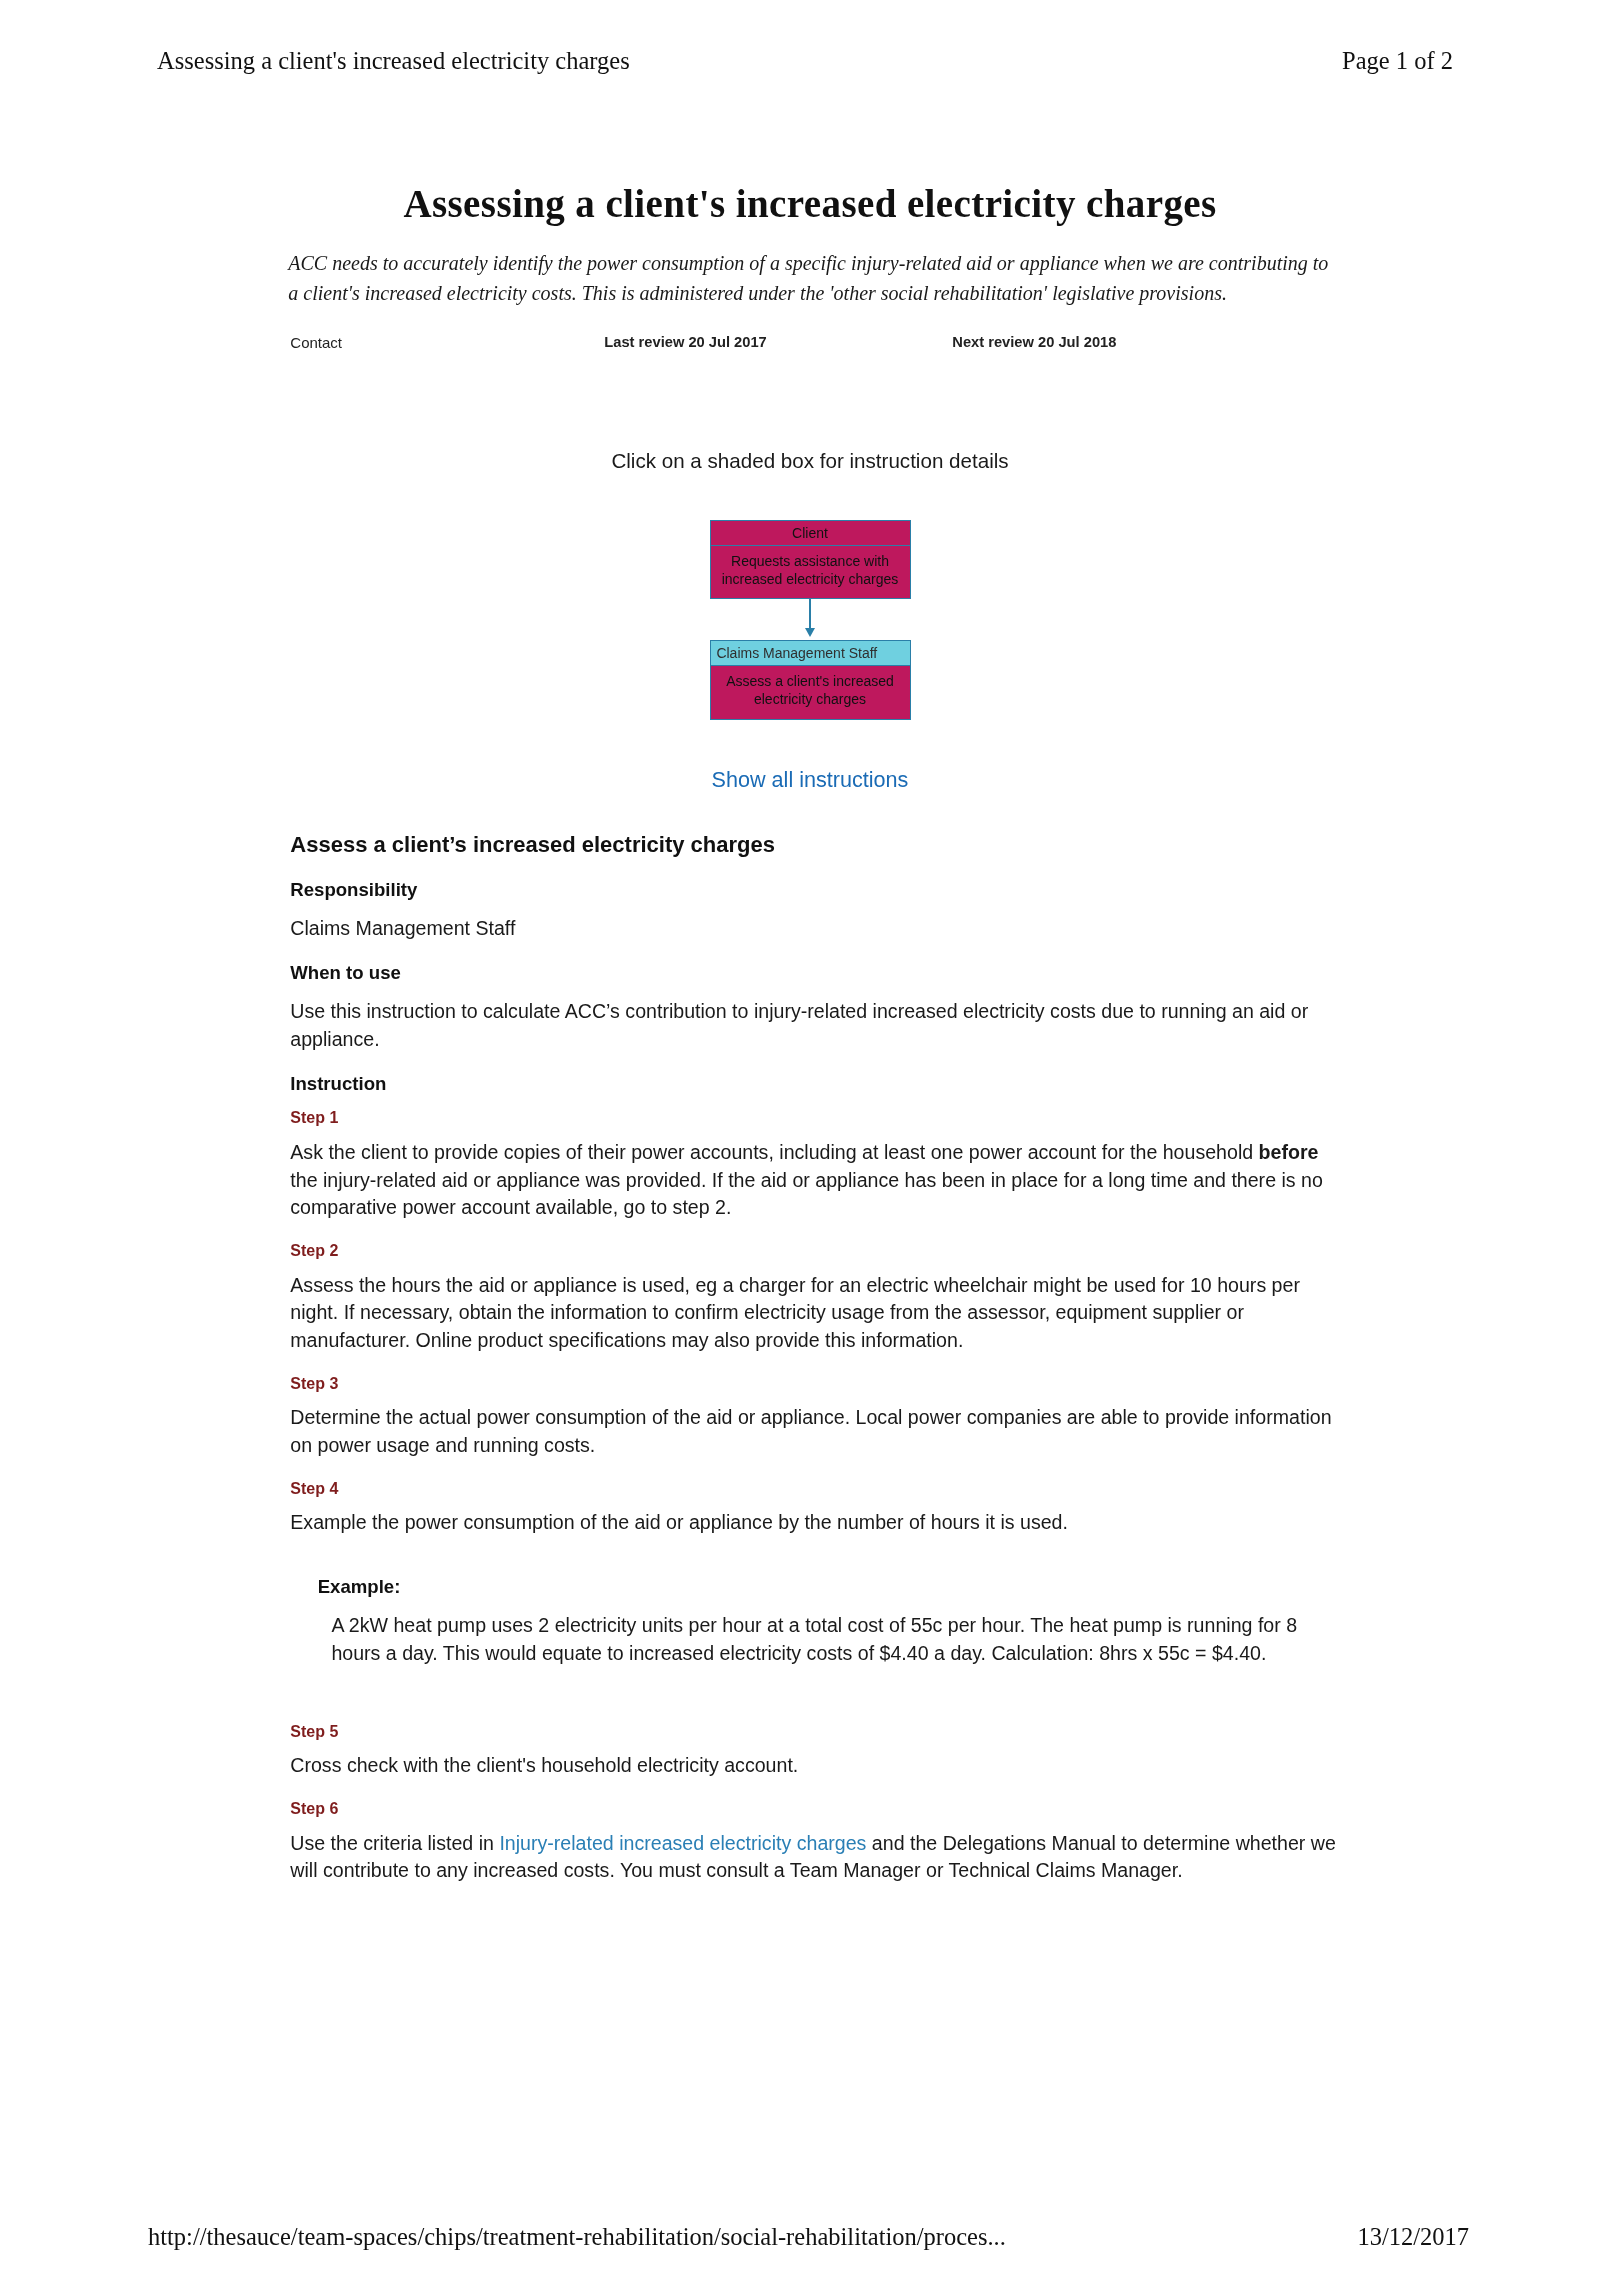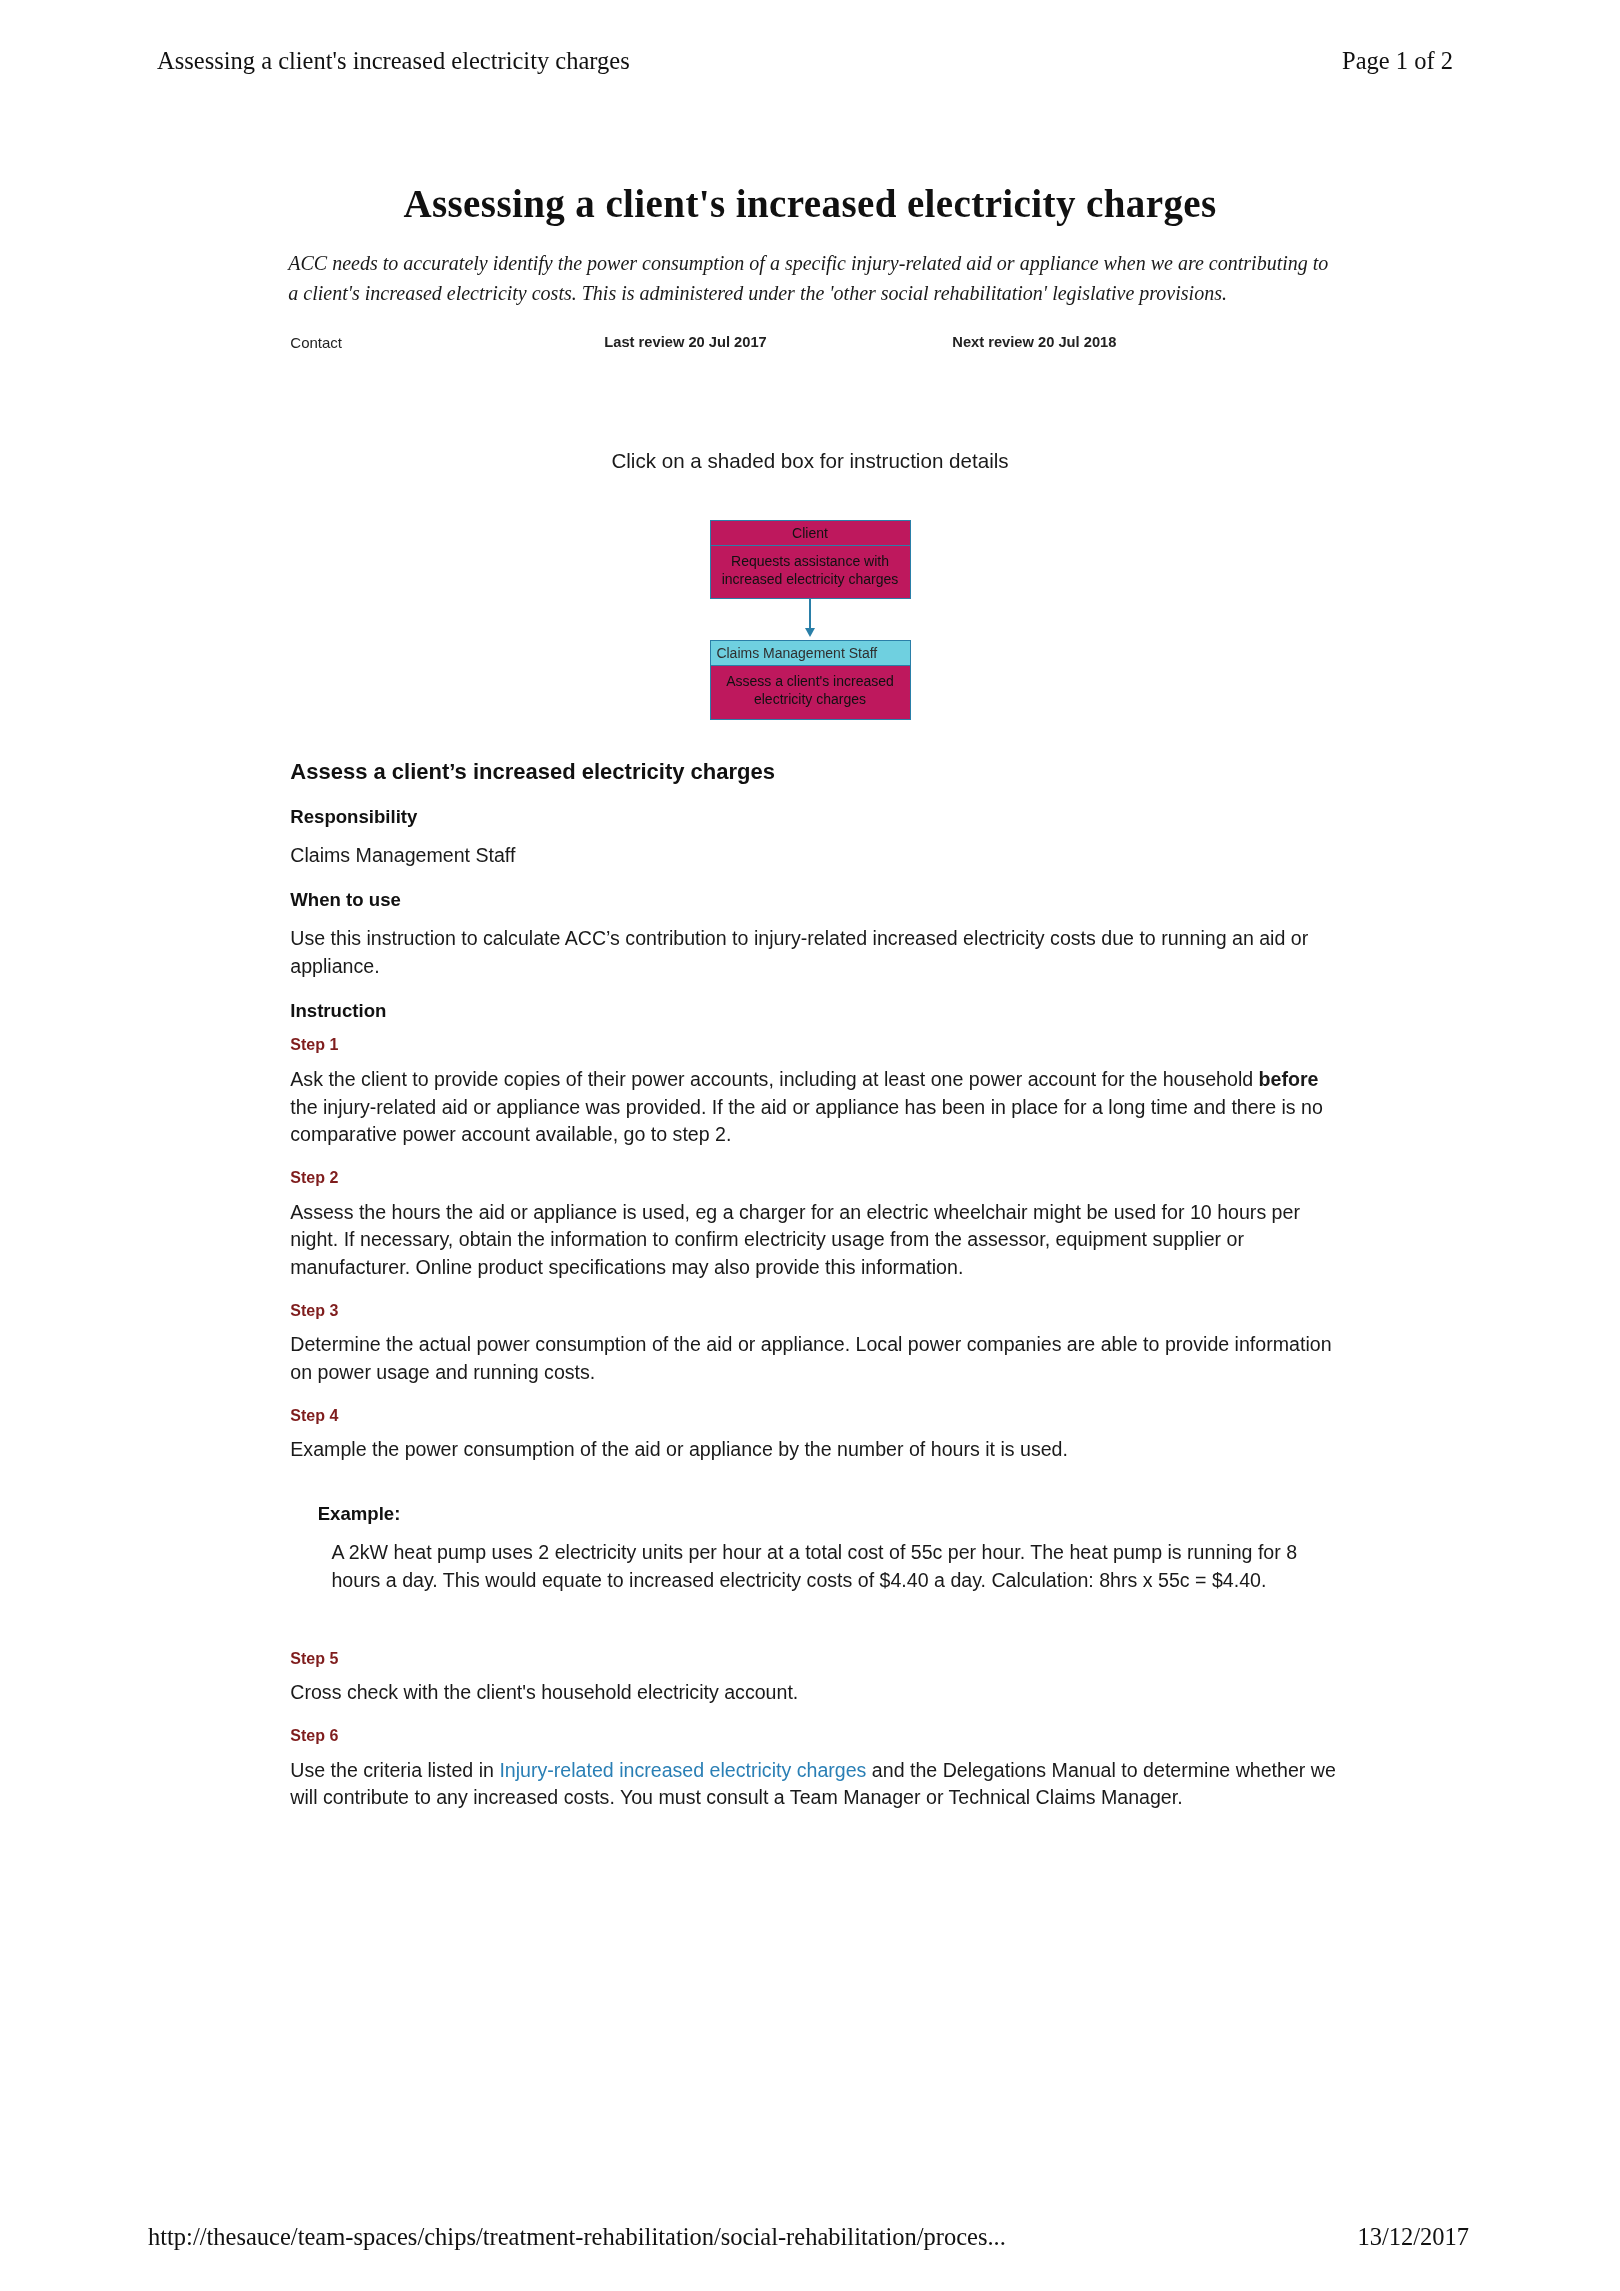--- a/index.html
+++ b/index.html
@@ -242,20 +242,21 @@
       <div class="head"></div>
     </div>
 
     <div class="flow-box">
       <div class="hdr shaded">Claims Management Staff</div>
       <div class="body">Assess a client's increased electricity charges</div>
     </div>
 
   </div>
 
+  <div class="show-all">Show all instructions</div>
 
   <div class="content">
 
     <div class="sec-title">Assess a client’s increased electricity charges</div>
 
     <div class="sub-head">Responsibility</div>
     <div class="para">Claims Management Staff</div>
 
     <div class="sub-head">When to use</div>
     <div class="para">Use this instruction to calculate ACC’s contribution to injury-related increased electricity costs due to running an aid or appliance.</div>

